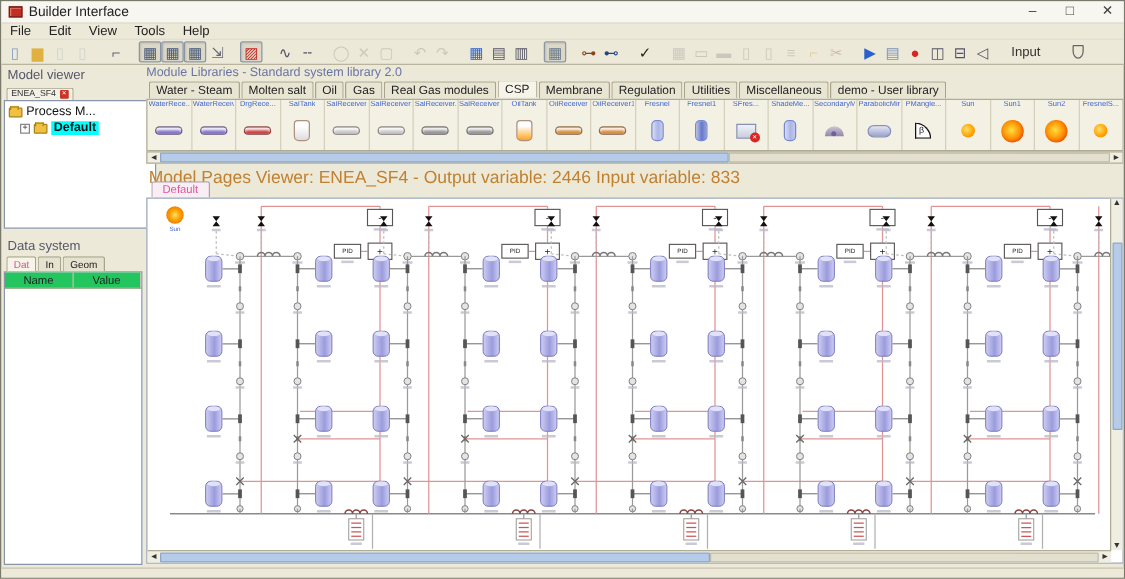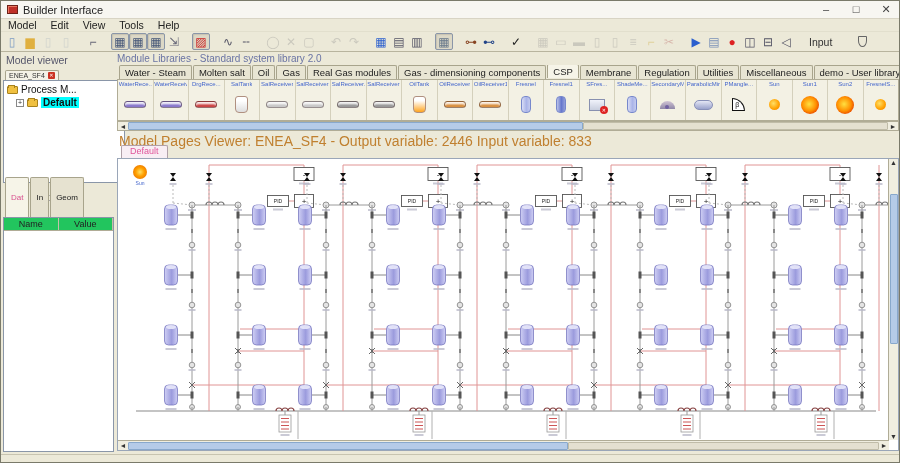--- a/index.html
+++ b/index.html
@@ -44,21 +44,21 @@
     text-align:center;color:#333;margin-right:3px;}
   .folder{width:11px;height:8px;background:#f0c040;border:1px solid #a8821c;border-radius:1px;
     margin-right:3px;position:relative;}
   .folder::before{content:"";position:absolute;left:0;top:-2px;width:5px;height:2px;background:#f0c040;
     border:1px solid #a8821c;border-bottom:none;}
   .sel-cyan{background:#00ffff;font-weight:bold;padding:0 2px;}
   
   #data-viewer{position:absolute;left:2px;top:189px;width:111px;height:264px;}
   #dv-tabs{display:flex;align-items:flex-end;height:13px;padding-left:2px;}
   .dv-tab{font-size:8px;color:#222;background:#e6e2d0;border:1px solid #a8a48c;border-bottom:none;
-    border-radius:2px 2px 0 0;padding:15px 5px;margin-right:1px;}
+    border-radius:2px 2px 0 0;padding:1px 5px;margin-right:1px;}
   .dv-tab.selected{background:#f6f4e8;color:#d8508e;}
   #dv-table{border:1px solid #8a96a8;background:#fff;height:235px;}
   #dv-head{display:flex;height:13px;background:#22c55e;border-bottom:1px solid #b0ac96;}
   .dv-col{flex:1;font-size:9px;color:#222;text-align:center;border-right:1px solid #c4c0aa;line-height:13px;}
   
   #lib-header{position:absolute;left:116px;top:52px;width:782px;height:12px;font-size:10px;color:#6a74a4;}
   #lib-tabs{position:absolute;left:118px;top:64px;width:896px;height:14px;display:flex;overflow:hidden;}
   .lib-tab{font-size:9.5px;color:#222;background:#e8e5d3;border:1px solid #a8a48c;border-bottom:none;
     border-radius:2px 2px 0 0;padding:1px 5px 0 5px;margin-right:1px;white-space:nowrap;}
   .lib-tab.selected{background:#f6f4e8;position:relative;top:-1px;}
@@ -114,21 +114,21 @@
   <div id="app-icon"></div>
   <div id="title-text">Builder Interface</div>
   <div id="win-controls">
       <div class="winbtn">–</div>
       <div class="winbtn">□</div>
       <div class="winbtn">✕</div>
     </div>
 </div>
 
 <div id="menubar">
-    <span class="menu-item">Model</span>
+    <span class="menu-item">File</span>
     <span class="menu-item">Edit</span>
     <span class="menu-item">View</span>
     <span class="menu-item">Tools</span>
     <span class="menu-item">Help</span>
   </div>
 
 <div id="toolbar">
   <span id="tb-left" style="display:flex;align-items:center;">
       <span class="tbtn" style="color: rgb(125, 156, 196);">▯</span>
       <span class="tbtn" style="color: rgb(224, 176, 64);">▆</span>
@@ -214,21 +214,20 @@
   </div>
 </div>
 
 <div id="lib-header">Module Libraries - Standard system library 2.0</div>
 <div id="lib-tabs">
     <span class="lib-tab">Water - Steam</span>
     <span class="lib-tab">Molten salt</span>
     <span class="lib-tab">Oil</span>
     <span class="lib-tab">Gas</span>
     <span class="lib-tab">Real Gas modules</span>
-    <span class="lib-tab">Gas - dimensioning components</span>
     <span class="lib-tab selected">CSP</span>
     <span class="lib-tab">Membrane</span>
     <span class="lib-tab">Regulation</span>
     <span class="lib-tab">Utilities</span>
     <span class="lib-tab">Miscellaneous</span>
     <span class="lib-tab">demo - User library</span>
   </div>
 <div id="palette">
     <div class="mod-cell">
       <div class="mod-label">WaterRece...</div>

